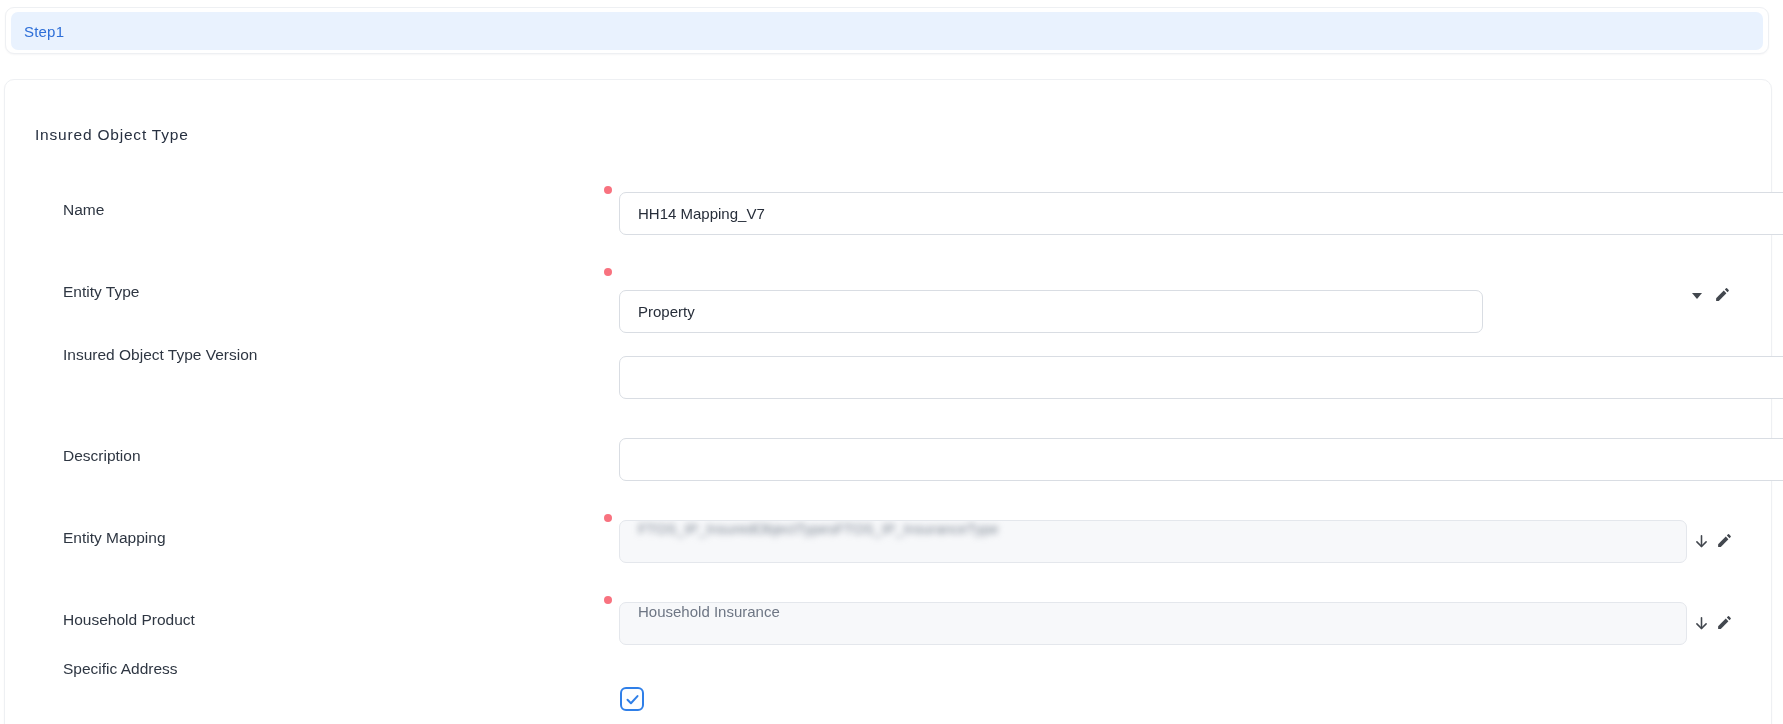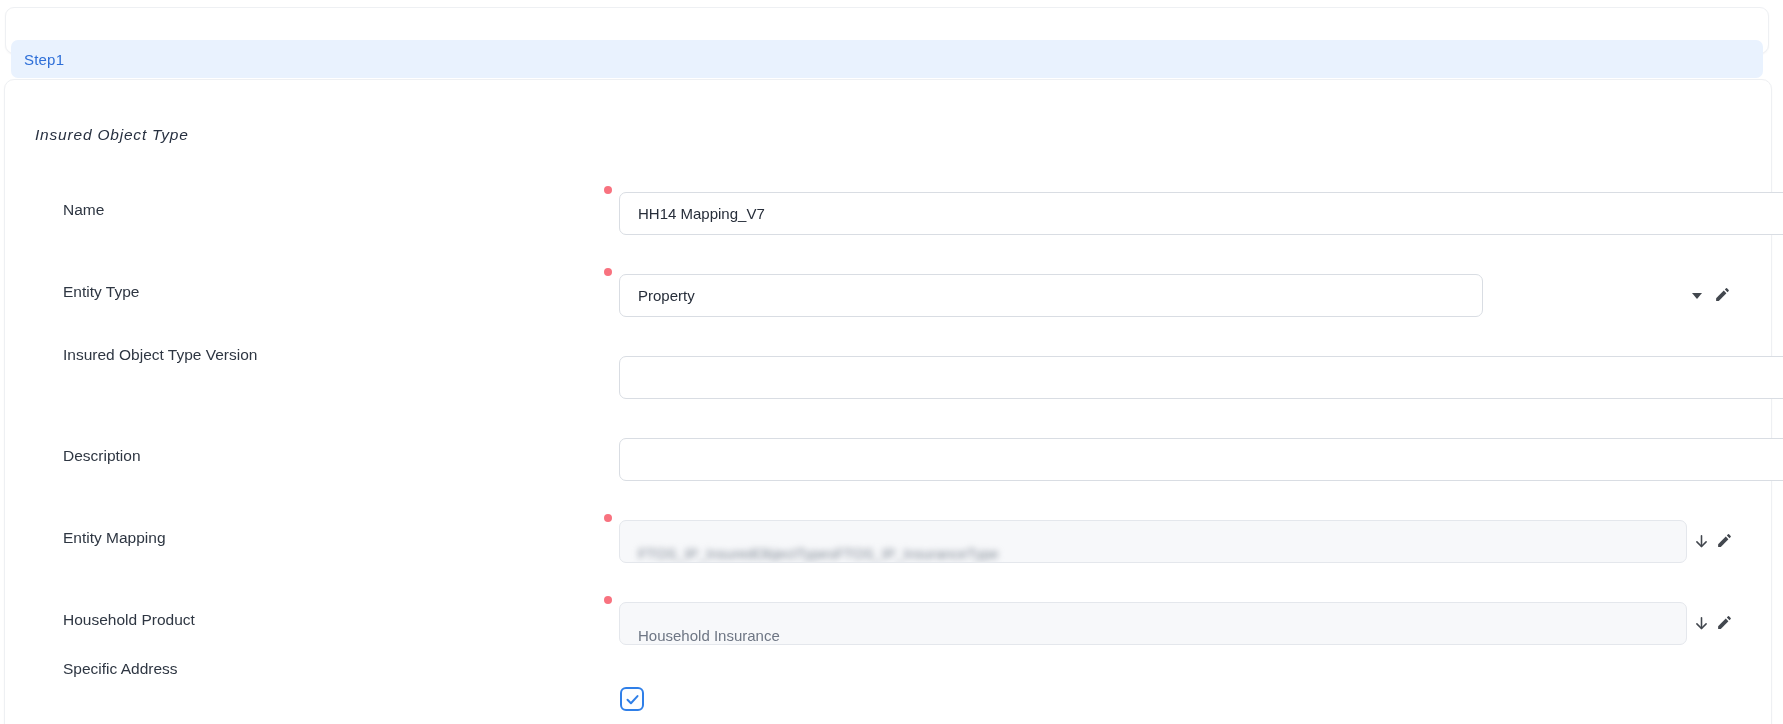--- a/index.html
+++ b/index.html
@@ -5,41 +5,41 @@
   * { margin:0; padding:0; box-sizing:border-box; }
   html,body { width:1783px; height:724px; background:#ffffff; overflow:hidden;
               font-family:"Liberation Sans","DejaVu Sans",sans-serif; }
   .abs { position:absolute; }
 
   
   .step-card { left:5px; top:7px; width:1764px; height:47px; background:#fff;
                border:1px solid #eef0f3; border-radius:9px;
                box-shadow:0 1px 2px rgba(16,24,40,.04); }
   .step-strip { left:5px; top:4px; width:1752px; height:38px; background:#e9f2fe;
-                border-radius:7px; display:flex; align-items:center; padding-left:13px;margin-top:28px; }
+                border-radius:7px; display:flex; align-items:center; padding-left:13px; }
   .step-label { color:#2e6fd8; font-size:15px; font-weight:500; letter-spacing:.2px; }
 
   
   .main-card { left:4px; top:79px; width:1768px; height:690px; background:#fff;
                border:1px solid #eef0f3; border-radius:10px;
                box-shadow:0 1px 2px rgba(16,24,40,.04); }
 
   .section-title { left:35px; top:126px; font-size:15.5px; font-weight:500;
-                   color:#273040; letter-spacing:.8px;font-style:italic; }
+                   color:#273040; letter-spacing:.8px; }
 
   .field-label { left:35px; width:520px; font-size:15.5px; color:#2e3642;margin-left:28px; }
 
   .inp { left:619px; height:43px; border:1px solid #d9dde3; border-radius:7px;
          background:#fff; font-size:15px; color:#272e3a; padding:0 18px;
          font-family:"Liberation Sans","DejaVu Sans",sans-serif; outline:none; }
   .inp.w-full  { width:1326px; }
-  .inp.w-sel   { width:864px; }
+  .inp.w-sel   { width:864px;margin-top:16px; }
 
   .lookup-box { left:619px; height:43px; width:1068px; border:1px solid #e4e7ec;
-                border-radius:7px; background:#f7f8fa; display:flex; align-items:flex-end;
+                border-radius:7px; background:#f7f8fa; display:flex; align-items:flex-start;
                 padding:0 18px; overflow:hidden; }
   .blurred { filter:blur(3px); color:#7e8794; font-size:14.5px; white-space:nowrap; }
   .gray-text { color:#6e7684; }
 
   .req-dot { width:8px; height:8px; border-radius:50%; background:#f8727f; }
 
   .icon-btn { width:20px; height:20px; display:flex; align-items:center;
               justify-content:center; cursor:pointer; }
   .caret-down { width:0; height:0; border-left:5px solid transparent;
                 border-right:5px solid transparent; border-top:6px solid #42474e; }

